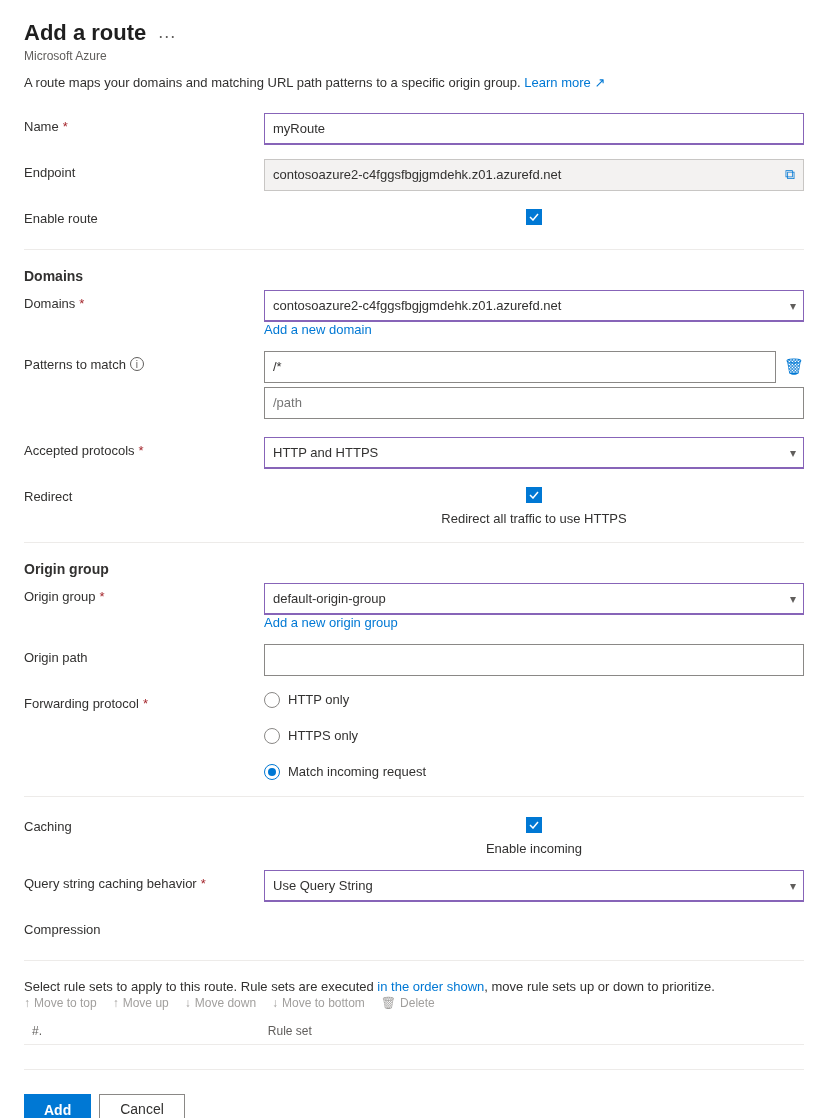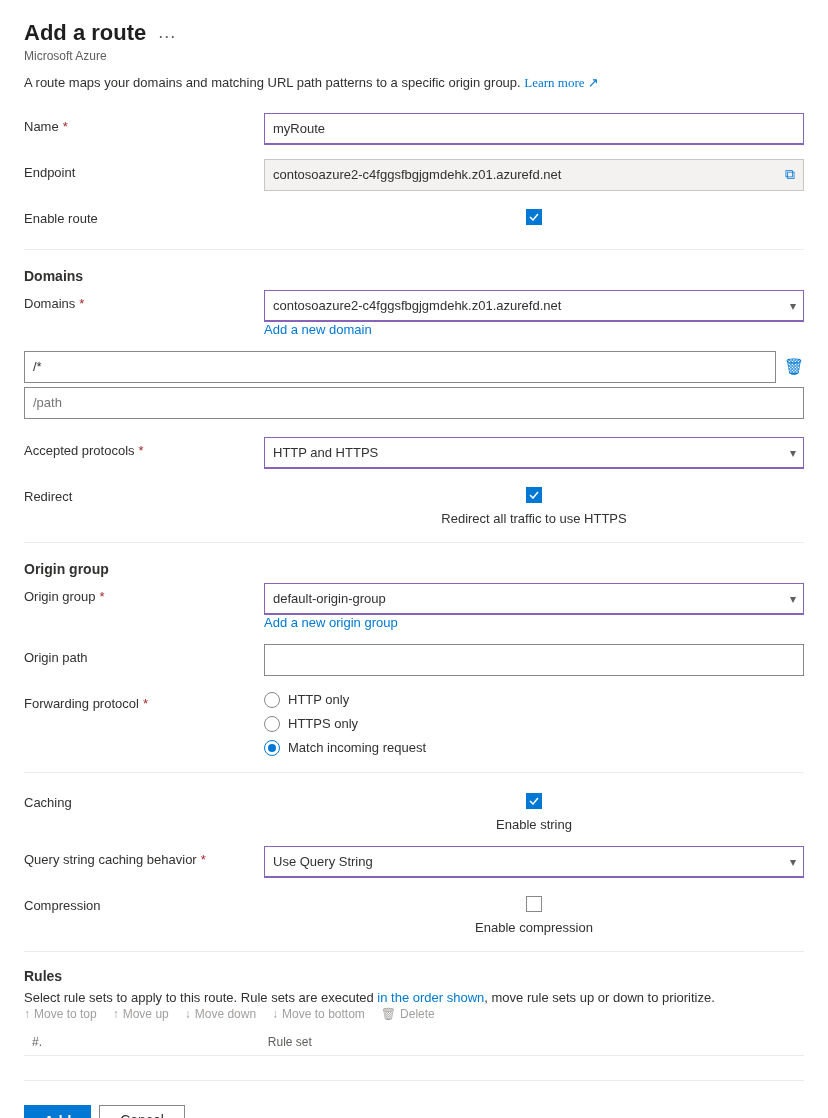--- a/index.html
+++ b/index.html
@@ -33,21 +33,20 @@
     }
     .description {
       font-size: 13px;
       color: #323130;
       margin-bottom: 20px;
       line-height: 1.5;
     }
     .description a {
       color: #0078d4;
       text-decoration: none;
-      font-family: Liberation Serif, serif;
     }
     .section-header {
       font-size: 14px;
       font-weight: 600;
       margin-top: 18px;
       margin-bottom: 6px;
     }
     .form-row {
       display: flex;
       align-items: flex-start;
@@ -193,21 +192,21 @@
       cursor: pointer;
       flex-shrink: 0;
     }
     .checkbox-label {
       font-size: 13px;
       color: #323130;
     }
     .radio-group {
       display: flex;
       flex-direction: column;
-      gap: 8px;
+      gap: 20px;
       padding-top: 2px;
     }
     .radio-row {
       display: flex;
       align-items: center;
       gap: 8px;
     }
     .radio-outer {
       width: 16px;
       height: 16px;
@@ -385,20 +384,24 @@
   <div class="form-control-wrap">
     <div class="select-wrap">
       <select class="select-box"><option>contosoazure2-c4fggsfbgjgmdehk.z01.azurefd.net</option></select>
       <span class="select-arrow">▾</span>
     </div>
     <a class="add-link">Add a new domain</a>
   </div>
 </div>
 
 <div class="form-row">
+  <div class="form-label">
+    <span>Patterns to match</span>
+    <span class="info-icon">i</span>
+  </div>
   <div class="form-control-wrap">
     <div class="patterns-wrap">
       <div class="pattern-row">
         <input type="text" class="pattern-input" readonly="" value="/*" style="">
         <span class="delete-icon">🗑</span>
       </div>
       <div class="pattern-row">
         <input type="text" class="pattern-input-editable" placeholder="/path" style="">
       </div>
     </div>
@@ -494,21 +497,21 @@
   <div class="form-label">
     <span>Caching</span>
   </div>
   <div class="form-control-wrap">
     <div class="checkbox-wrap">
       <div class="checkbox-blue">
         <svg width="10" height="8" viewBox="0 0 10 8">
             <polyline points="1,4 4,7 9,1" fill="none" stroke="white" stroke-width="1.5"></polyline>
           </svg>
       </div>
-      <span class="checkbox-label">Enable string</span>
+      <span class="checkbox-label">Enable incoming</span>
     </div>
   </div>
 </div>
 
 <div class="form-row">
   <div class="form-label">
     <span>Query string caching behavior</span>
     <span class="required"> *</span>
   </div>
   <div class="form-control-wrap">
@@ -516,32 +519,25 @@
       <select class="select-box"><option selected="">Use Query String</option><option>Ignore Query String</option><option>Use Specified Query Strings</option></select>
       <span class="select-arrow">▾</span>
     </div>
   </div>
 </div>
 
 <div class="form-row">
   <div class="form-label">
     <span>Compression</span>
   </div>
-  <div class="form-control-wrap">
-    <div class="checkbox-wrap">
-      <div class="checkbox-unchecked"></div>
-      <span class="checkbox-label">Enable compression</span>
-    </div>
-  </div>
 </div>
 
 <hr class="divider">
 
 <div class="rules-section">
-  <div class="rules-title">Rules</div>
   <div class="rules-desc">
     Select rule sets to apply to this route. Rule sets are executed <span class="inline-link">in the order shown</span>, move rule sets up or down to prioritize.
   </div>
   <div class="rules-toolbar">
     <button class="toolbar-btn">
       <span class="tb-icon">↑</span>
       <span>Move to top</span>
     </button>
     <button class="toolbar-btn">
       <span class="tb-icon">↑</span>

